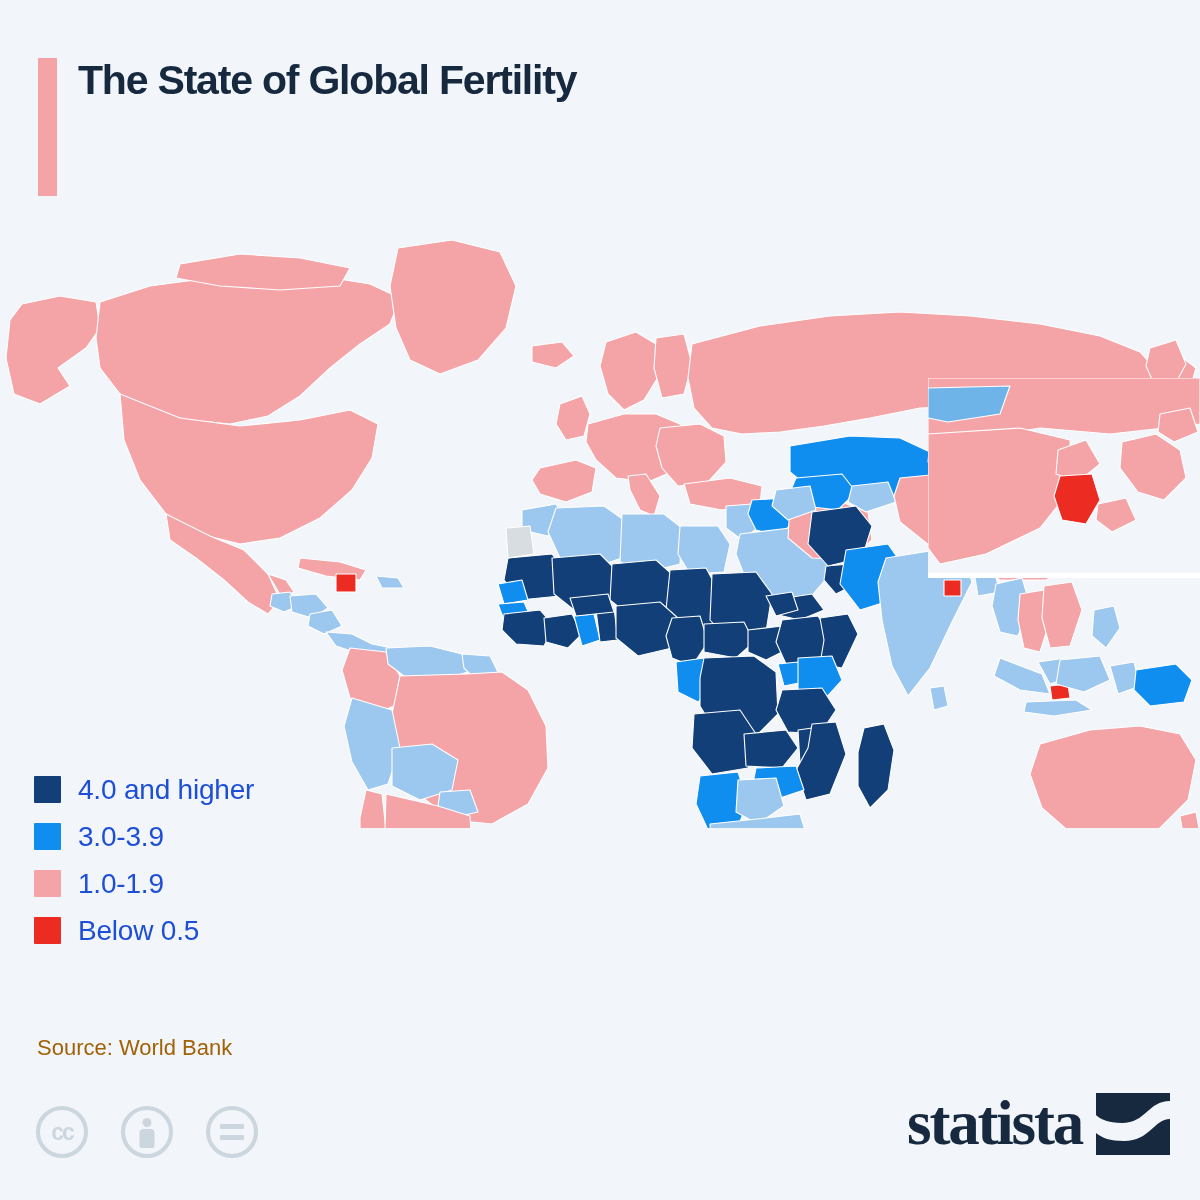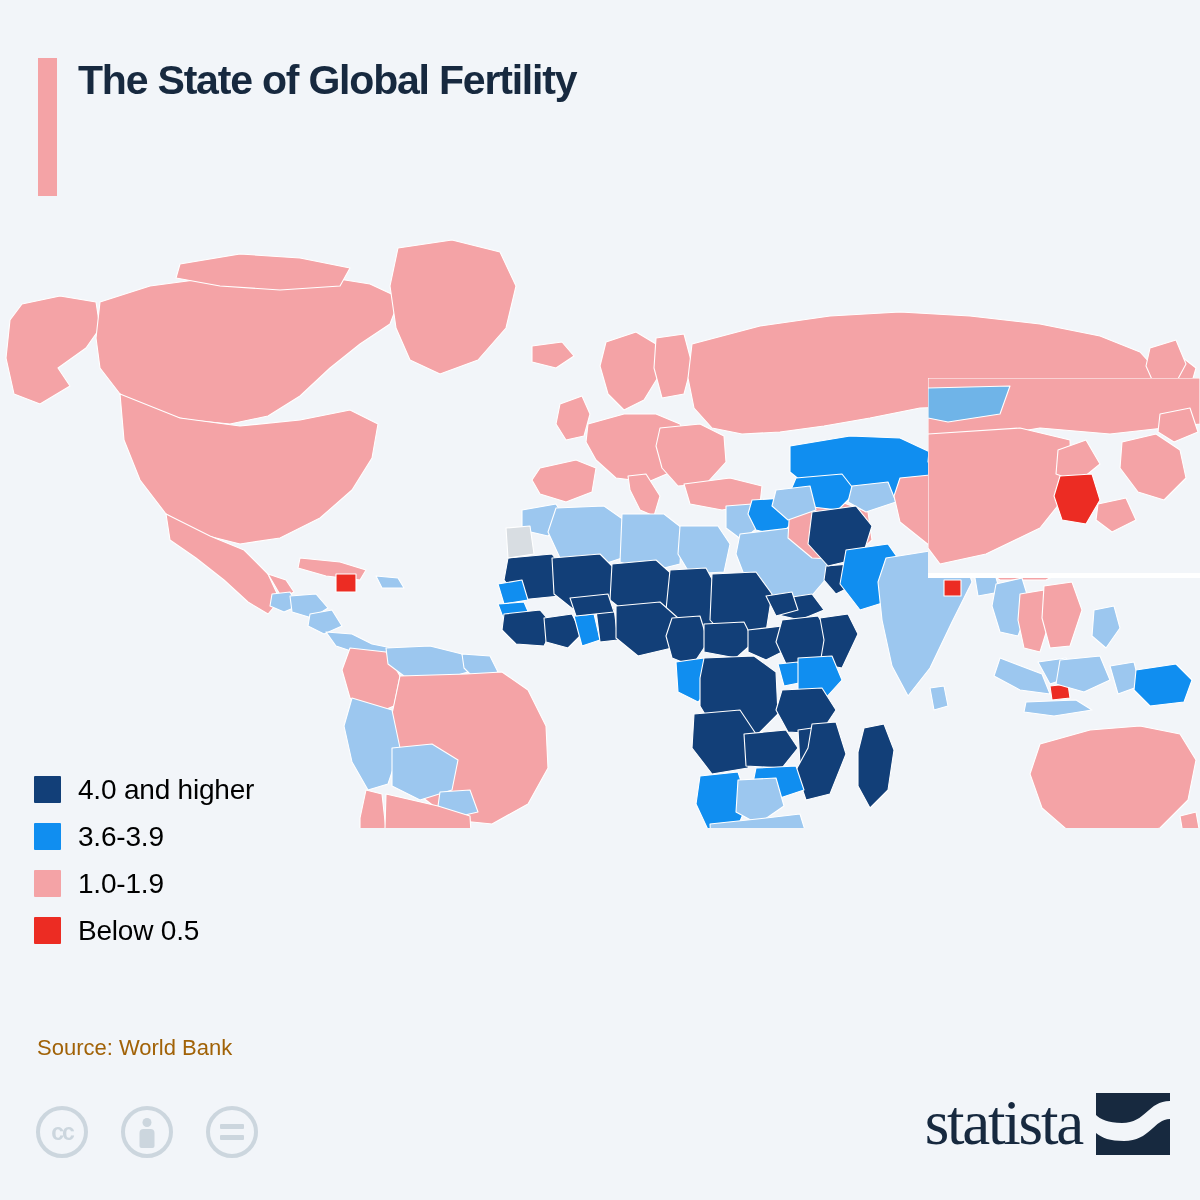--- a/index.html
+++ b/index.html
@@ -54,21 +54,21 @@
   .legend-row {
     display:flex; align-items:center;
     height:47px;
   }
   .legend-swatch {
     width:27px; height:27px; flex:0 0 27px;
     border-radius:1px;
   }
   .legend-label {
     margin-left:17px;
-    font-size:28px; color:#000000;
+    font-size:28px; color:#1d4ed8;
     letter-spacing:-0.2px; white-space:nowrap;
   }
 
   
   #source {
     position:absolute; left:37px; top:1035px;
     font-size:22px; color:#a16207;
     white-space:nowrap;
   }
   #cc-icons { position:absolute; left:36px; top:1106px; display:flex; gap:33px; }
@@ -94,21 +94,21 @@
   .cc-eq-bar {
     width:24px; height:5px; background:#ccd6de; border-radius:1px;
   }
   .cc-eq-wrap { display:flex; flex-direction:column; gap:6px; }
 
   #statista-logo {
     position:absolute; right:30px; top:1092px;
     display:flex; align-items:center; gap:14px;
   }
   #statista-word {
-    font-size:63px; font-weight:normal; color:#17293f;
+    font-size:63px; font-weight:bold; color:#17293f;
     letter-spacing:-2.2px; line-height:1;
     font-family:"Liberation Serif", serif;
     margin-left:14px;
   }
   #statista-mark { width:74px; height:62px; }
 </style>
 </head>
 <body>
 
 <div id="infographic">
@@ -285,21 +285,21 @@
 
   <div id="legend">
 
     <div class="legend-row">
       <span class="legend-swatch" style="background:#123f78"></span>
       <span class="legend-label">4.0 and higher</span>
     </div>
 
     <div class="legend-row">
       <span class="legend-swatch" style="background:#108ef0"></span>
-      <span class="legend-label">3.6-3.9</span>
+      <span class="legend-label">3.0-3.9</span>
     </div>
 
 
     <div class="legend-row">
       <span class="legend-swatch" style="background:#f4a3a6"></span>
       <span class="legend-label">1.0-1.9</span>
     </div>
 
     <div class="legend-row">
       <span class="legend-swatch" style="background:#ec2c23"></span>

